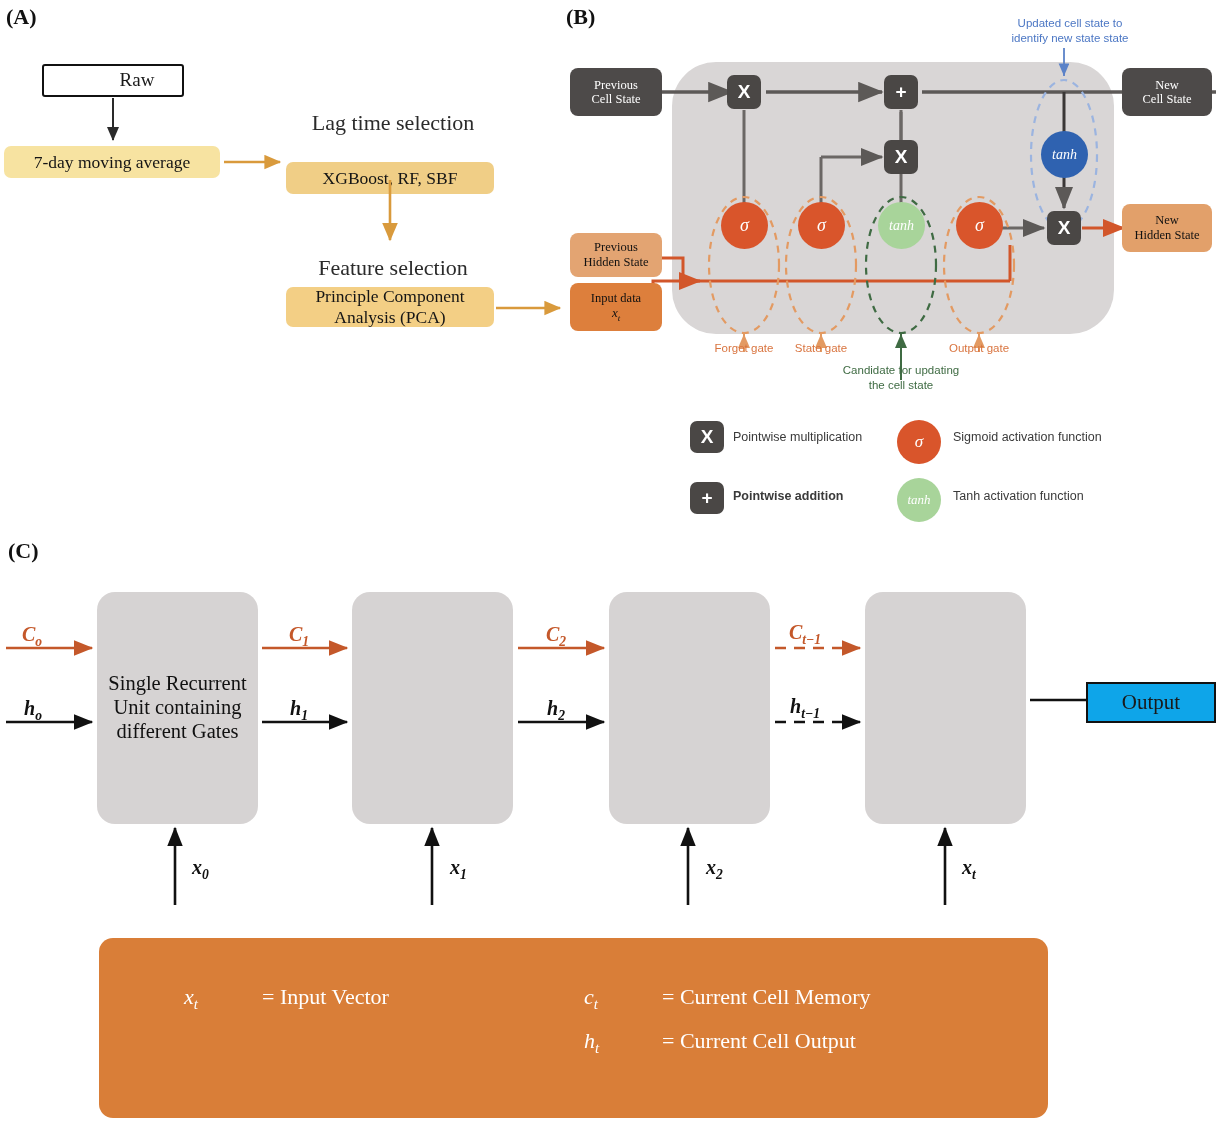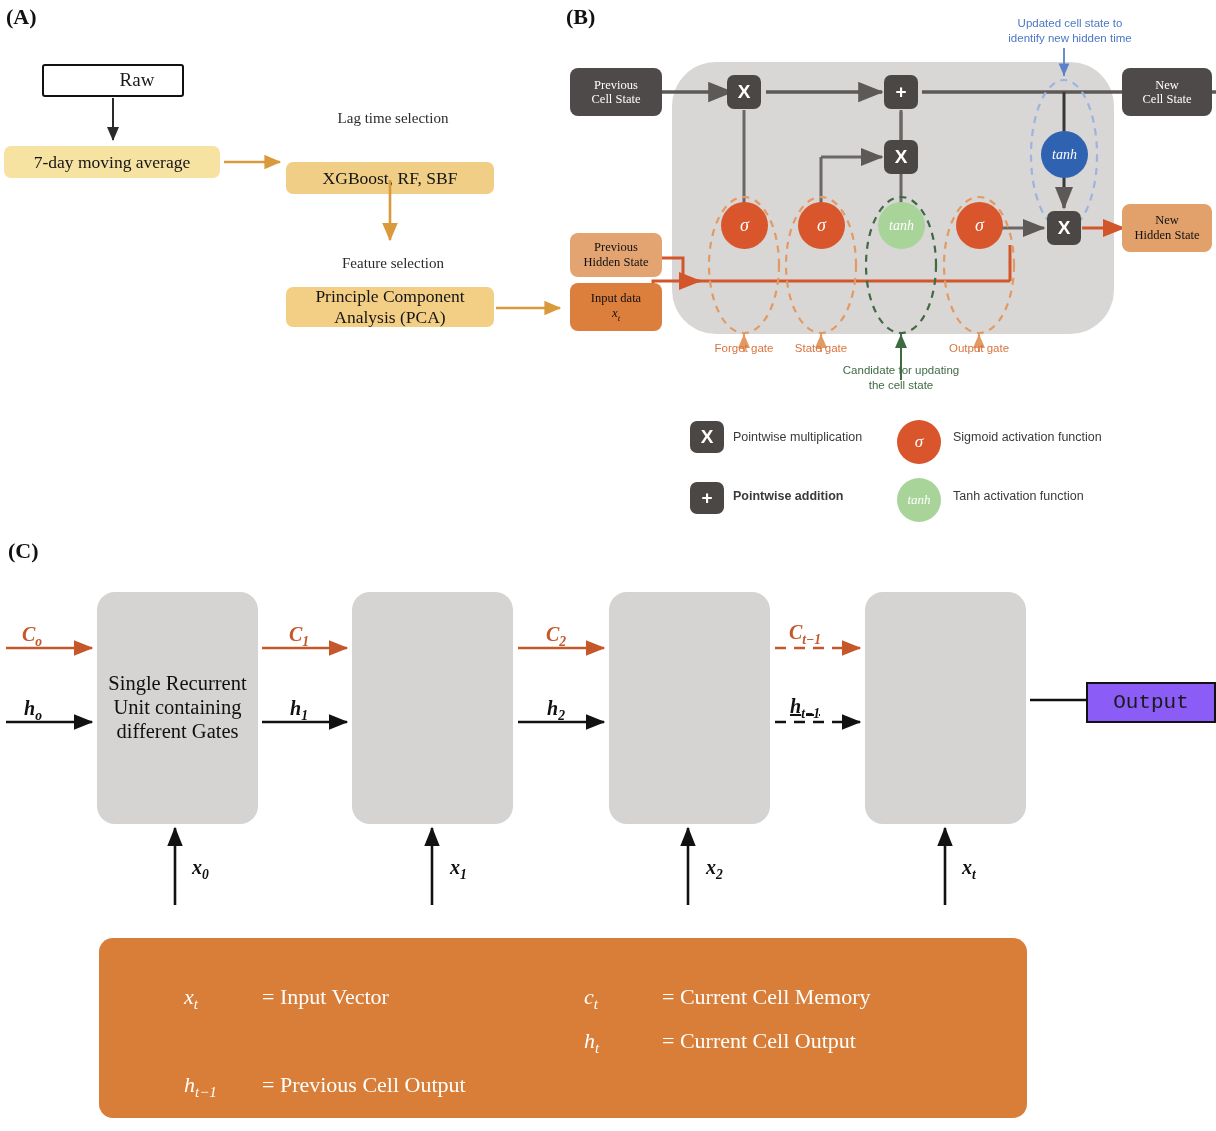--- a/index.html
+++ b/index.html
@@ -6,21 +6,21 @@
   body{width:1216px;height:1131px;position:relative;
        font-family:"Liberation Serif",serif;color:#1a1a1a;overflow:hidden;}
   .abs{position:absolute;}
   .panel-letter{font-family:"Liberation Serif",serif;font-weight:bold;font-size:22px;color:#111;}
 
   
   .boxA{box-sizing:border-box;display:flex;align-items:center;justify-content:center;
         text-align:center;line-height:1.18;}
   .raw-box{border:2.2px solid #111;border-radius:3px;background:#fff;font-size:19px;padding-left:48px;}
   .soft-box{border-radius:7px;font-size:17.5px;color:#151515;}
-  .capA{font-size:15px;color:#2b2b2b;text-align:center;}
+  .capA{font-size:22px;color:#2b2b2b;text-align:center;}
 
   
   .lstm-bg{background:#d9d6d6;border-radius:44px;}
   .dkbox{background:#4d4a49;border-radius:8px;color:#fff;display:flex;
          align-items:center;justify-content:center;text-align:center;
          line-height:1.15;font-size:12.5px;box-sizing:border-box;}
   .opbox{background:#4a4745;border-radius:7px;color:#fff;display:flex;
          align-items:center;justify-content:center;font-weight:bold;
          font-family:"Liberation Sans",sans-serif;font-size:19px;}
   .orbox{border-radius:8px;display:flex;align-items:center;justify-content:center;
@@ -37,23 +37,23 @@
            white-space:nowrap;}
 
   
   .cell{background:#d6d3d3;border-radius:18px;box-sizing:border-box;
         display:flex;align-items:center;justify-content:center;text-align:center;
         font-size:20.5px;line-height:1.17;color:#111;padding:0 8px;}
   .sym{font-style:italic;font-weight:bold;font-family:"Liberation Serif",serif;
        font-size:20px;white-space:nowrap;}
   .sym.c{color:#C4582A;}
   .sym.h{color:#111;}
-  .out-box{border:2.4px solid #111;background:#8b5cf6;display:flex;align-items:center;
-           justify-content:center;font-size:21px;font-family:Liberation Mono, monospace;}
-  .defs{background:#D97E38;border-radius:14px;}
+  .out-box{border:2.4px solid #111;background:#0ea5e9;display:flex;align-items:center;
+           justify-content:center;font-size:21px;}
+  .defs{background:#D97E38;border-radius:14px;padding-left:21px;}
   .defrow{position:absolute;color:#fff;font-size:22px;white-space:nowrap;
           font-family:"Liberation Serif",serif;}
   .defsym{font-style:italic;display:inline-block;}
   sub{font-size:.68em;}
 </style>
 </head>
 <body>
 
 <div class="abs panel-letter" style="left:6px;top:4px;">(A)</div>
 
@@ -96,21 +96,21 @@
 <svg class="abs" style="left:494px;top:290px;width:78px;height:36px;">
   <line x1="2" y1="18" x2="66" y2="18" stroke="#D99A3C" stroke-width="2.4" marker-end="url(#og)"></line>
 </svg>
 
 <div class="abs panel-letter" style="left:566px;top:4px;">(B)</div>
 
 <div class="abs lstm-bg" style="left:672px;top:62px;width:442px;height:272px;"></div>
 
 <div class="abs blue-lbl" style="left:985px;top:16px;width:170px;">
   <div>Updated cell state to</div>
-  <div>identify new hidden time</div>
+  <div>identify new state state</div>
 </div>
 
 <svg class="abs" style="left:560px;top:0px;width:656px;height:400px;">
   <defs>
     <marker id="gA" markerWidth="9" markerHeight="9" refX="7" refY="3" orient="auto">
       <path d="M0,0 L7.5,3 L0,6 z" fill="#5c5957"></path>
       </marker>
     <marker id="oA" markerWidth="9" markerHeight="9" refX="7" refY="3" orient="auto">
       <path d="M0,0 L7.5,3 L0,6 z" fill="#D2562A"></path>
       </marker>
@@ -258,27 +258,26 @@
 </svg>
 
 <div class="abs sym c" style="left:22px;top:623px;">C<sub>o</sub></div>
 <div class="abs sym c" style="left:289px;top:623px;">C<sub>1</sub></div>
 <div class="abs sym c" style="left:546px;top:623px;">C<sub>2</sub></div>
 <div class="abs sym c" style="left:789px;top:621px;">C<sub>t−1</sub></div>
 
 <div class="abs sym h" style="left:24px;top:697px;">h<sub>o</sub></div>
 <div class="abs sym h" style="left:290px;top:697px;">h<sub>1</sub></div>
 <div class="abs sym h" style="left:547px;top:697px;">h<sub>2</sub></div>
-<div class="abs sym h" style="left:790px;top:695px;text-decoration:underline;">h<sub>t−1</sub></div>
+<div class="abs sym h" style="left:790px;top:695px;">h<sub>t−1</sub></div>
 
 <div class="abs sym h" style="left:192px;top:856px;">x<sub>0</sub></div>
 <div class="abs sym h" style="left:450px;top:856px;">x<sub>1</sub></div>
 <div class="abs sym h" style="left:706px;top:856px;">x<sub>2</sub></div>
 <div class="abs sym h" style="left:962px;top:856px;">x<sub>t</sub></div>
 
 <div class="abs out-box" style="left:1086px;top:682px;width:126px;height:37px;">Output</div>
 
 <div class="abs defs" style="left:99px;top:938px;width:928px;height:180px;">
   <div class="defrow" style="left:85px;top:46px;"><span class="defsym" style="width:78px;">x<sub>t</sub></span>= Input Vector</div>
-  <div class="defrow" style="left:85px;top:134px;"><span class="defsym" style="width:78px;">h<sub>t−1</sub></span>= Previous Cell Output</div>
   <div class="defrow" style="left:485px;top:90px;"><span class="defsym" style="width:78px;">h<sub>t</sub></span>= Current Cell Output</div>
   <div class="defrow" style="left:485px;top:46px;"><span class="defsym" style="width:78px;">c<sub>t</sub></span>= Current Cell Memory</div>
 </div>
 
 </body></html>

